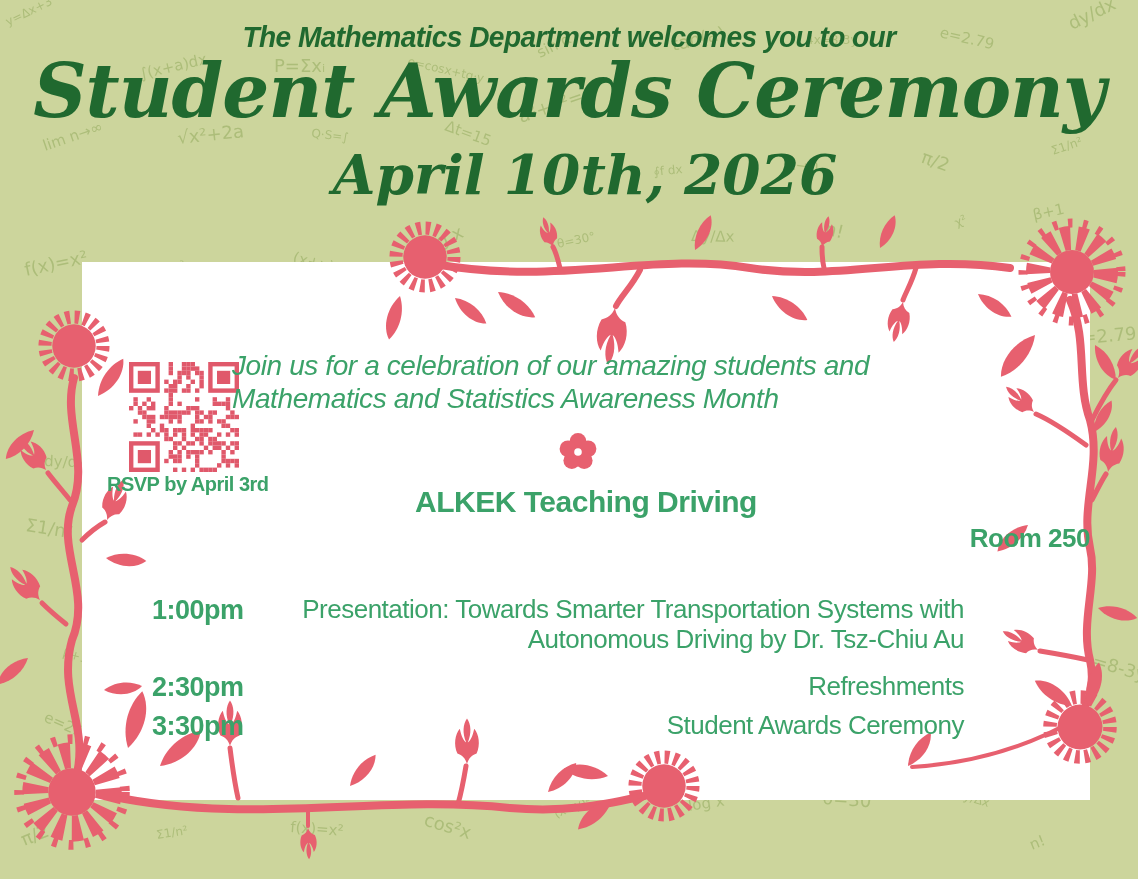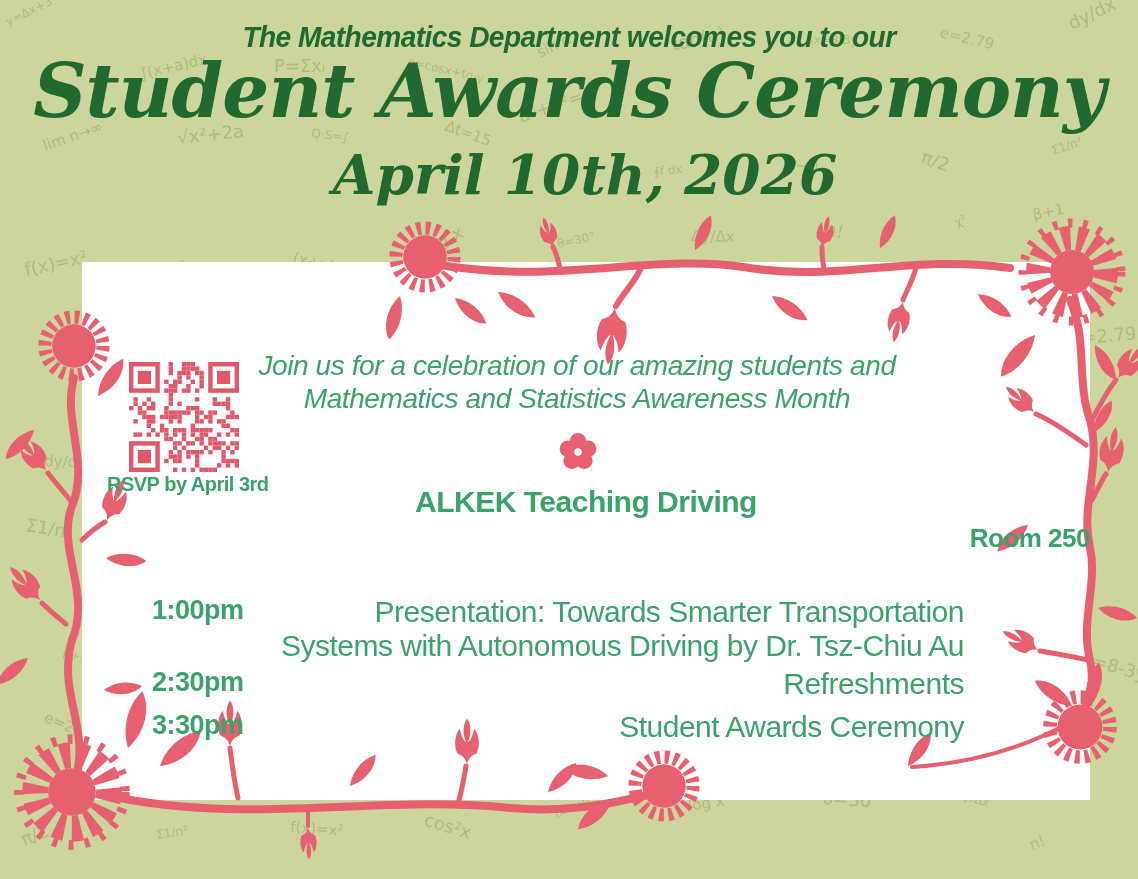--- a/index.html
+++ b/index.html
@@ -13,33 +13,33 @@
          font-family:"DejaVu Serif",serif;font-style:italic;font-weight:bold;
          font-size:74px;color:#20692f;letter-spacing:-1px;}
   .date{position:absolute;top:142px;left:0;width:100%;text-align:center;
         font-family:"DejaVu Serif",serif;font-style:italic;font-weight:bold;
         font-size:55px;color:#20692f;padding-left:16px;}
   .card{position:absolute;left:82px;top:262px;width:1008px;height:538px;background:#ffffff;}
   .qr{position:absolute;left:129px;top:362px;width:110px;height:110px;}
   .qr svg{display:block;}
   .rsvp{position:absolute;left:107px;top:473px;font-weight:bold;font-size:20px;
         letter-spacing:-0.5px;color:#3ba269;}
-  .invite{position:absolute;left:232px;top:350px;width:690px;text-align:center;
+  .invite{position:absolute;left:232px;top:350px;width:690px;
           font-style:italic;font-size:28px;line-height:1.17;letter-spacing:-0.4px;color:#3ba269;}
   .flower-divider{position:absolute;left:557px;top:431px;width:42px;height:42px;}
   .venue{position:absolute;left:82px;top:485px;width:1008px;text-align:center;
          font-weight:bold;font-size:30px;letter-spacing:-0.5px;color:#3ba269;}
   .room{position:absolute;left:82px;top:523px;width:1008px;text-align:right;
         font-weight:bold;font-size:26px;letter-spacing:-0.5px;color:#3ba269;}
   .schedule{position:absolute;left:152px;top:595px;width:812px;}
   .srow{display:flex;justify-content:space-between;align-items:flex-start;}
-  .srow+.srow{margin-top:4px;}
+  .srow+.srow{margin-top:18px;}
   .srow:last-child{margin-top:8px;}
   .stime{font-weight:bold;font-size:27px;letter-spacing:-0.5px;color:#3ba269;white-space:nowrap;}
-  .sevent{font-size:30px;letter-spacing:-0.5px;color:#3ba269;text-align:right;
+  .sevent{font-size:26px;letter-spacing:-0.5px;color:#3ba269;text-align:right;
           max-width:692px;line-height:1.14;}
 </style>
 </head>
 <body>
 
 <div class="page">
 
   <svg id="doodles" class="doodles" width="1138" height="879" viewBox="0 0 1138 879" fill="#93aa5e" opacity="0.55" font-family="DejaVu Sans, sans-serif">
       <text transform="translate(8,26) rotate(-26)" font-size="12">y=Δx+3</text>
       <text transform="translate(141,79) rotate(-13)" font-size="15">∫(x+a)dx</text>

